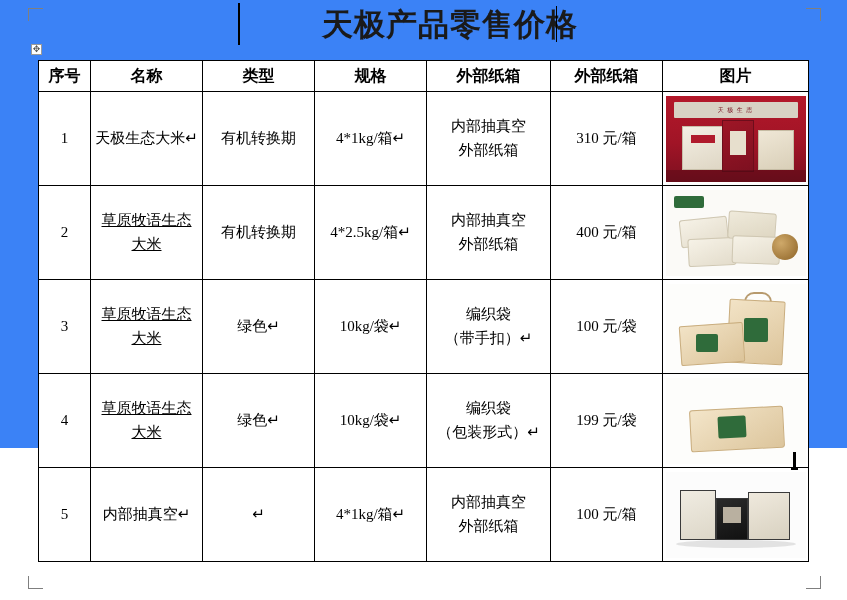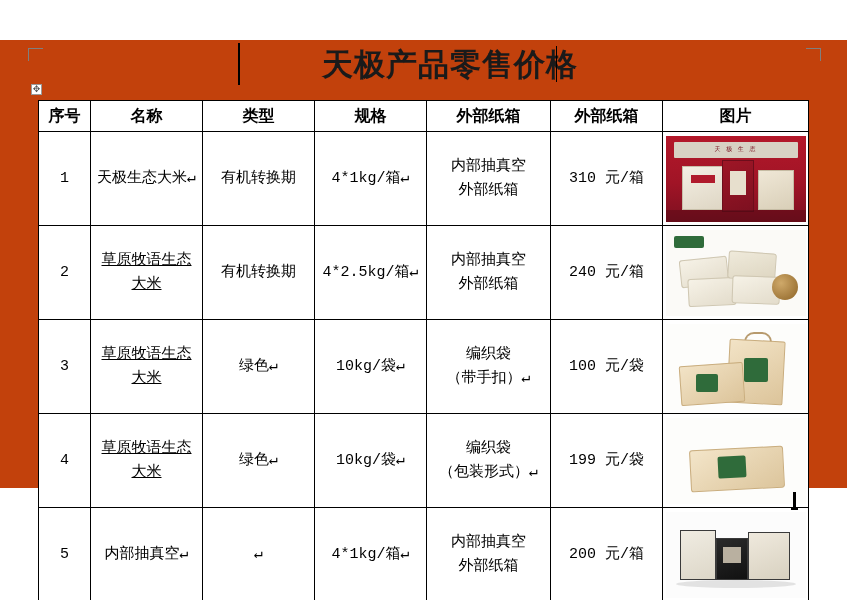--- a/index.html
+++ b/index.html
@@ -12,22 +12,21 @@
     height: 600px;
     overflow: hidden;
     font-family: "Liberation Serif", serif;
     position: relative;
   }
   .page {
     position: absolute;
     left: 0; top: 0;
     width: 847px;
     height: 448px;
-    background: #c2410c;
-    margin-top: 40px;
+    background: #3b82f6;
   }
   
   .guide {
     position: absolute;
     border-color: #7f7f7f;
     border-style: solid;
     border-width: 0;
   }
   .guide.tl { left: 28px; top: 8px; width: 14px; height: 12px; border-left-width: 1px; border-top-width: 1px; }
   .guide.tr { left: 806px; top: 8px; width: 14px; height: 12px; border-right-width: 1px; border-top-width: 1px; }
@@ -88,21 +87,21 @@
     table-layout: fixed;
     width: 770px;
     background: #fff;
   }
   table.price-table th,
   table.price-table td {
     border: 1px solid #000;
     padding: 0;
     vertical-align: middle;
     text-align: center;
-    font-family: Liberation Mono, monospace;
+    font-family: Liberation Serif, serif;
     color: #000;
   }
   table.price-table thead th {
     height: 30px;
     font-size: 16px;
     font-weight: 700;
   }
   table.price-table tbody td {
     height: 93px;
     font-size: 15px;
@@ -306,21 +305,21 @@
         <td class="cell-lines underlined">
           <span>草原牧语生态</span>
           <span>大米</span>
         </td>
         <td>有机转换期</td>
         <td>4*2.5kg/箱↵</td>
         <td class="cell-lines">
           <span>内部抽真空</span>
           <span>外部纸箱</span>
         </td>
-        <td>240 元/箱</td>
+        <td>400 元/箱</td>
         <td class="img-cell">
           <div class="photo p2">
             <div class="lbl"></div>
             <div class="brick b1"></div>
             <div class="brick b2"></div>
             <div class="brick b3"></div>
             <div class="brick b4"></div>
             <div class="cup"></div>
           </div>
         </td>
@@ -373,21 +372,21 @@
 
       <tr>
         <td class="seq-cell">5</td>
         <td>内部抽真空↵</td>
         <td>↵</td>
         <td>4*1kg/箱↵</td>
         <td class="cell-lines">
           <span>内部抽真空</span>
           <span>外部纸箱</span>
         </td>
-        <td>200 元/箱</td>
+        <td>100 元/箱</td>
         <td class="img-cell">
           <div class="photo p5">
             <div class="box bk1"></div>
             <div class="box bk2"></div>
             <div class="box bk3"></div>
             <div class="shadow"></div>
           </div>
         </td>
       </tr>
 

